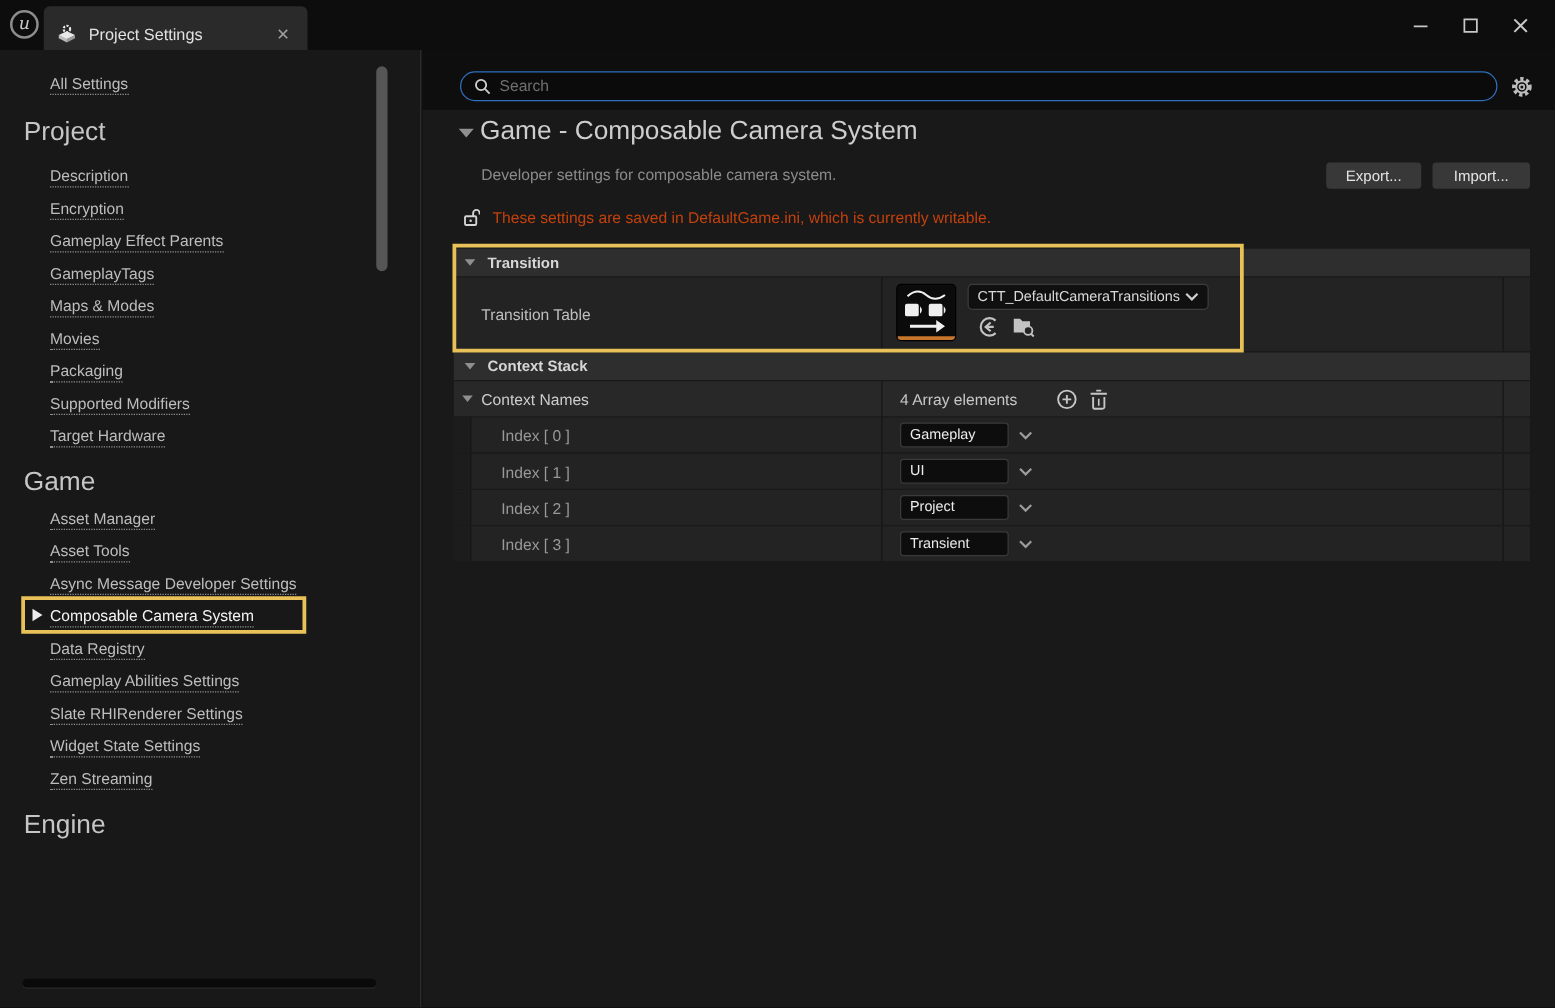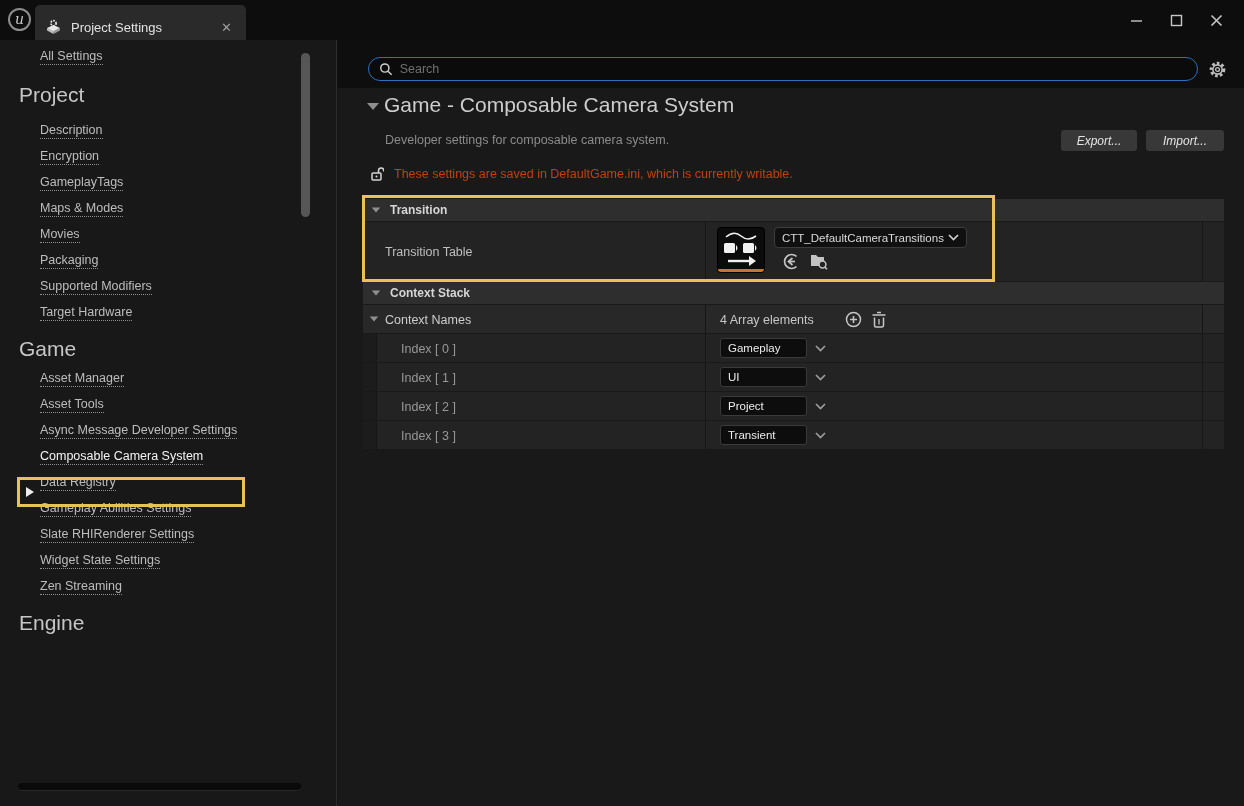--- a/index.html
+++ b/index.html
@@ -15,21 +15,21 @@
     border-radius:50%; display:flex; align-items:center; justify-content:center;
     color:#c9c9c9; font-family:"DejaVu Serif", serif; font-style:italic; font-size:14px; line-height:1; padding-bottom:2px;}
   .tab { position:absolute; left:35px; top:5px; width:211px; height:44px; background:#2a2a2a;
     border-radius:5px 5px 0 0; display:flex; align-items:center; padding:0 10px; }
   .tab-label { color:#e2e2e2; font-size:13px; margin-left:9px; flex:1; }
   .tab-close { color:#9d9d9d; font-size:13px; cursor:default; padding:2px 4px; }
   .win-controls { position:absolute; right:8px; top:0; height:40px; display:flex; align-items:center; }
   .win-btn { width:40px; height:30px; display:flex; align-items:center; justify-content:center; color:#c7c7c7; }
   
   #sidebar { position:absolute; left:0; top:40px; width:337px; bottom:0; background:#181818;
-    border-right:1px solid #2c2c2c; padding-top:4px; overflow:hidden; }
+    border-right:1px solid #2c2c2c; padding-top:15px; overflow:hidden; }
   .side-row { height:26px; display:flex; align-items:center; padding-left:40px; }
   .side-link { display:inline-block; color:#bdbdbd; font-size:12.5px;
     border-bottom:1px dotted #8f8f8f; padding-bottom:1px; cursor:pointer; }
   .side-head { height:34px; line-height:34px; padding-left:19px; color:#c6c6c6; font-size:21px; }
   .side-link.sel { color:#f4f4f4; }
   .side-vscroll { position:absolute; left:301px; top:13px; width:9px; height:164px;
     background:#565656; border-radius:5px; }
   .side-hscroll { position:absolute; left:18px; top:743px; width:283px; height:7px;
     background:#0a0a0a; border-radius:4px; box-shadow:0 1px 0 rgba(70,70,70,.35); }
   
@@ -43,21 +43,21 @@
   .searchbar input::placeholder { color:#707070; }
   .gear-btn { position:absolute; left:868px; top:18px; width:22px; height:22px; display:flex;
     align-items:center; justify-content:center; }
   .tri-down { width:0; height:0; border-left:5px solid transparent; border-right:5px solid transparent;
     border-top:6px solid #8f8f8f; }
   .tri-down.big { border-left-width:6px; border-right-width:6px; border-top-width:7px; }
   .page-title { position:absolute; left:46px; top:53px; color:#cdcdcd; font-size:21px; font-weight:500; }
   .page-title-tri { position:absolute; left:29px; top:63px; }
   .page-sub { position:absolute; left:47px; top:93px; color:#8b8b8b; font-size:12.5px; }
   .btn { position:absolute; top:90px; height:21px; background:#383838; border-radius:3px;
-    color:#e4e4e4; font-size:12px; display:flex; align-items:center; justify-content:center; cursor:pointer;font-style:italic; }
+    color:#e4e4e4; font-size:12px; display:flex; align-items:center; justify-content:center; cursor:pointer; }
   .btn-export { left:723px; width:76px; }
   .btn-import { left:808px; width:78px; }
   .ini-row { position:absolute; left:33px; top:126px; display:flex; align-items:center; }
   .ini-text { color:#c2410c; font-size:12.5px; margin-left:10px; }
   
   .sec-head { position:absolute; left:25px; width:861px; height:22px; background:#2e2e2e;
     display:flex; align-items:center; }
   .sec-head .tri-down { margin-left:8px; transform:scale(.85); }
   .sec-head-label { color:#d6d6d6; font-size:12px; font-weight:700; margin-left:9px; }
   .row { position:absolute; left:25px; width:861px; background:#232323; }
@@ -124,20 +124,23 @@
 
     <div class="side-head" style="margin-top:8px">Project</div>
     <div style="padding-top:6px">
       <div class="side-row">
           <span class="side-link">Description</span>
         </div>
       <div class="side-row">
           <span class="side-link">Encryption</span>
         </div>
       <div class="side-row">
+          <span class="side-link">Gameplay Effect Parents</span>
+        </div>
+      <div class="side-row">
           <span class="side-link">GameplayTags</span>
         </div>
       <div class="side-row">
           <span class="side-link">Maps &amp; Modes</span>
         </div>
       <div class="side-row">
           <span class="side-link">Movies</span>
         </div>
       <div class="side-row">
           <span class="side-link">Packaging</span>

